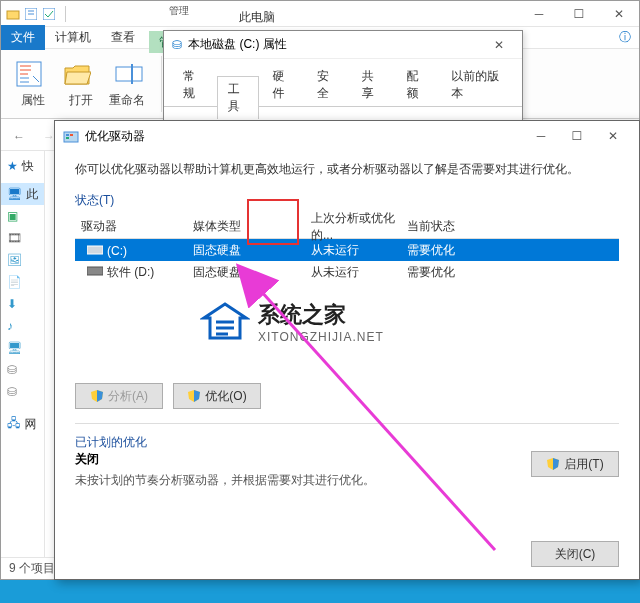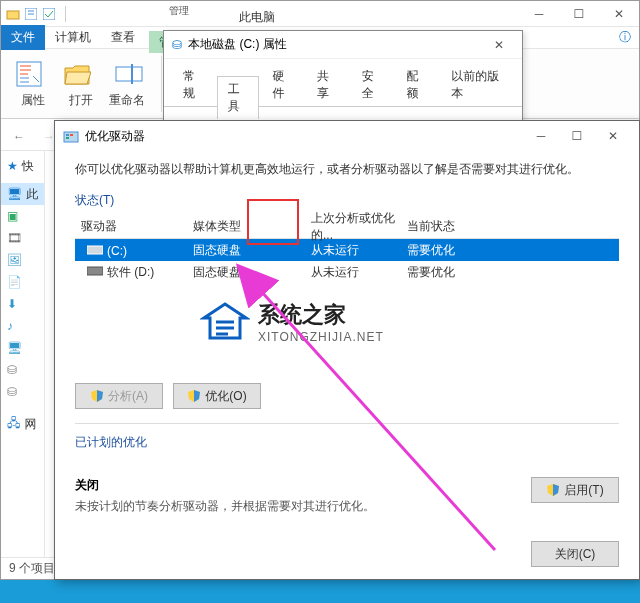--- a/index.html
+++ b/index.html
@@ -57,21 +57,21 @@
 .col-last{width:96px}
 .col-status{flex:1}
 .drive-row{display:flex;height:22px;align-items:center;color:#333}
 .drive-row.sel{background:#0078d7;color:#fff}
 .drive-row .dicon{width:16px;height:12px;margin-right:4px;display:inline-block;margin-left:6px}
 .redbox{position:absolute;border:2px solid #e53333;pointer-events:none}
 .btn{height:26px;min-width:88px;border:1px solid #adadad;background:#e1e1e1;display:inline-flex;align-items:center;justify-content:center;gap:4px;color:#333;padding:0 10px}
 .btn.disabled{color:#9a9a9a}
 .btn-row{display:flex;justify-content:flex-start;gap:10px;margin-top:12px}
 .hr{border:none;border-top:1px solid #ddd;margin:14px 0 10px 0}
-.sched-label{color:#1a4e9c;margin-bottom:26px}
+.sched-label{color:#1a4e9c;margin-bottom:0}
 .sched-body{display:flex}
 .sched-text{flex:1}
 .sched-text .bold{font-weight:600;margin-bottom:4px}
 .sched-text .sub{color:#555}
 .opt-footer{position:absolute;bottom:12px;right:20px}
 
 
 .watermark{position:absolute;left:200px;top:300px;display:flex;align-items:center;gap:8px;pointer-events:none}
 .watermark .wm-text{font-size:22px;font-weight:700;color:#222}
 .watermark .wm-sub{font-size:12px;color:#666;letter-spacing:1px}
@@ -224,22 +224,22 @@
 <div class="props">
   <div class="props-title">
     <span class="pt-icon">⛁</span>
     <span>本地磁盘 (C:) 属性</span>
     <div class="props-close">✕</div>
   </div>
   <div class="props-tabs">
     <div class="ptab">常规</div>
     <div class="ptab active">工具</div>
     <div class="ptab">硬件</div>
+    <div class="ptab">安全</div>
     <div class="ptab">共享</div>
-    <div class="ptab">安全</div>
     <div class="ptab">配额</div>
     <div class="ptab">以前的版本</div>
   </div>
   <div class="props-body">
     <div class="fieldset">
       <span class="fieldset-legend">查错</span>
       <div style="height:20px"></div>
     </div>
   </div>
 </div>

